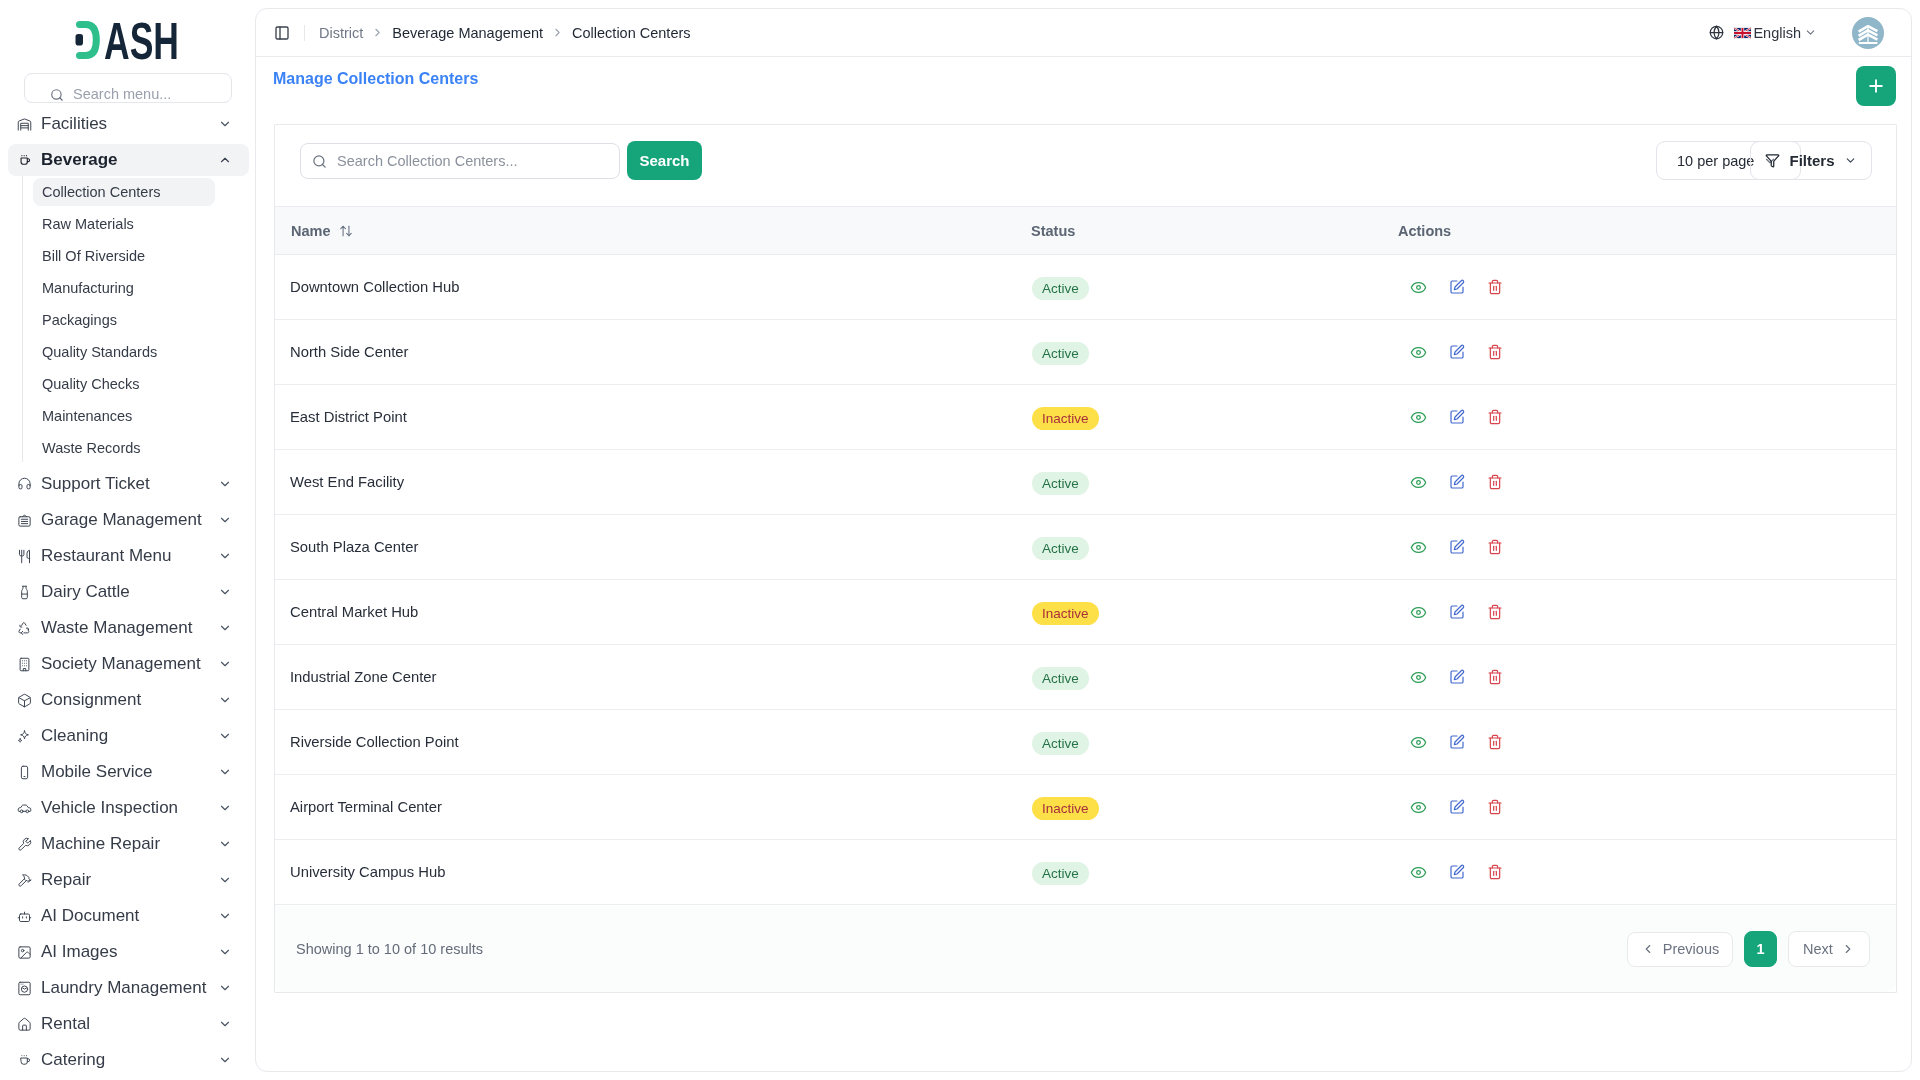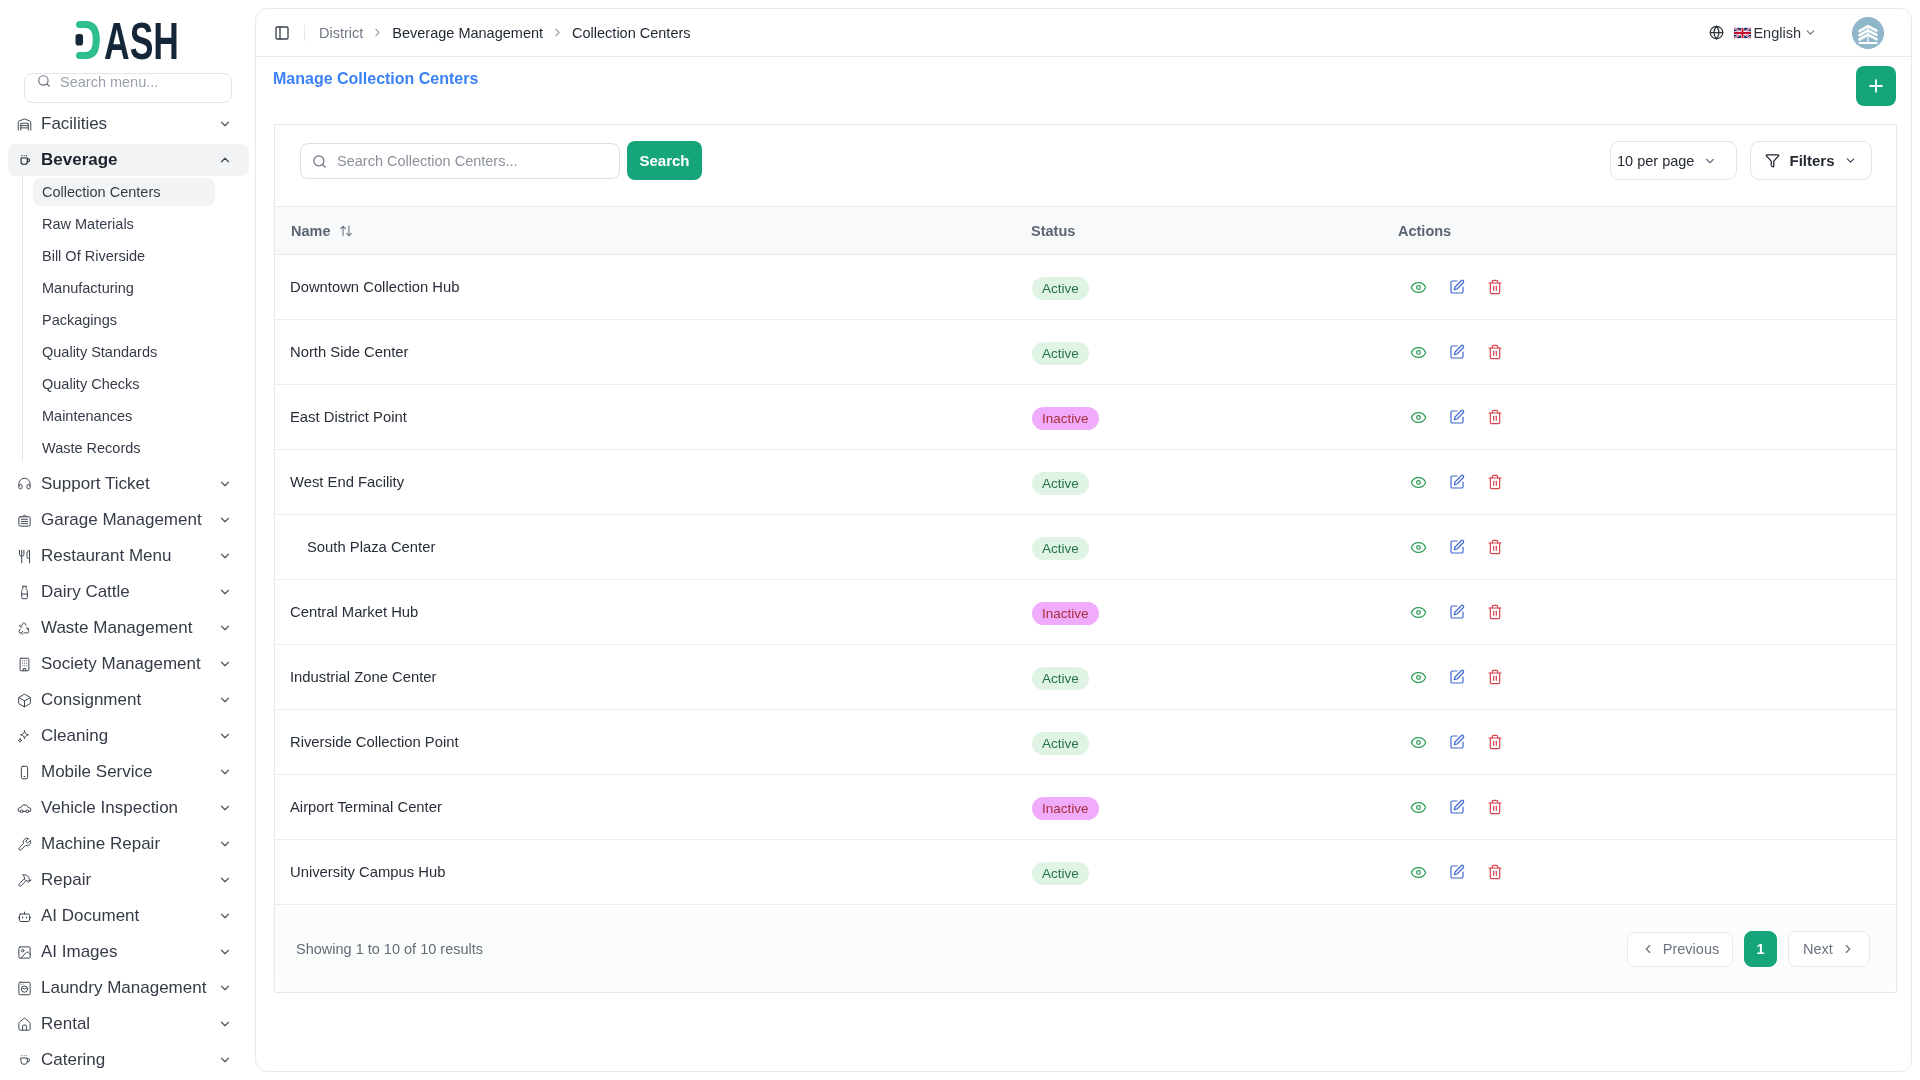--- a/index.html
+++ b/index.html
@@ -1,46 +1,46 @@
 <!DOCTYPE html>
 <html><head><meta charset="utf-8">
 <style>
 *{margin:0;padding:0;box-sizing:border-box}
 html,body{width:1920px;height:1080px;overflow:hidden;background:#fff;font-family:"Liberation Sans",sans-serif;-webkit-font-smoothing:antialiased}
 
 #sidebar{position:absolute;left:0;top:0;width:255px;height:1080px;background:#fff}
-#sbsearch{position:absolute;left:24px;top:73px;width:208px;height:30px;border:1px solid #e4e6ea;border-radius:8px;display:flex;align-items:flex-start;padding-left:12px;color:#9aa1ac;font-size:14.5px}
+#sbsearch{position:absolute;left:24px;top:73px;width:208px;height:30px;border:1px solid #e4e6ea;border-radius:8px;display:flex;align-items:flex-end;padding-left:25px;color:#9aa1ac;font-size:14.5px}
 #sbsearch svg{margin-right:9px}
 .mi{position:absolute;left:8px;width:241px;height:32px;display:flex;align-items:center;border-radius:8px;font-size:17px;color:#353c48}
 .mi .ic{width:15px;height:15px;margin-left:9px;margin-right:9px;display:flex;align-items:center;justify-content:center}
 .mi .lb{flex:1}
 .mi .ch{margin-right:17px;display:flex}
 .mi.active{background:#f2f3f5;font-weight:bold;color:#1c232e}
 .si{position:absolute;left:33px;width:182px;height:28px;display:flex;align-items:center;border-radius:8px;padding-left:9px;font-size:14.5px;color:#353c48}
 .si.active{background:#f2f3f5}
 #treeline{position:absolute;left:22px;top:176px;width:1px;height:286px;background:#e5e7eb}
 
 #panel{position:absolute;left:255px;top:8px;width:1657px;height:1064px;border:1px solid #e7e9ed;border-radius:12px;background:#fff}
 #topbar{position:absolute;left:0;top:0;width:1655px;height:48px;border-bottom:1px solid #e9ebee;display:flex;align-items:center}
 .crumb{font-size:14.5px}
 #pagehead{position:absolute;left:17px;top:61px;font-size:16px;font-weight:bold;color:#3b82f6}
 #addbtn{position:absolute;left:1600px;top:57px;width:40px;height:40px;border-radius:8px;background:#16a57a;display:flex;align-items:center;justify-content:center}
 
 #card{position:absolute;left:18px;top:115px;width:1623px;height:869px;border:1px solid #e7e9ed;border-radius:1px;background:#fff}
 #srchin{position:absolute;left:25px;top:18px;width:320px;height:36px;border:1px solid #dcdfe4;border-radius:8px;display:flex;align-items:center;padding-left:11px;color:#8b919c;font-size:14.5px}
 #srchin svg{margin-right:10px}
 #srchbtn{position:absolute;left:352px;top:16px;width:75px;height:39px;border-radius:8px;background:#16a57a;color:#fff;font-size:15px;font-weight:bold;display:flex;align-items:center;justify-content:center}
-#perpage{position:absolute;left:1335px;top:16px;width:127px;height:39px;border:1px solid #e2e4e9;border-radius:9px;display:flex;align-items:center;padding-left:6px;font-size:14.5px;color:#252b35}
+#perpage{position:absolute;left:1381px;top:16px;width:145px;height:39px;border:1px solid #e2e4e9;border-radius:9px;display:flex;align-items:center;padding-left:20px;font-size:14.5px;color:#252b35}
 #perpage svg{margin-left:9px}
 #filters{position:absolute;left:1475px;top:16px;width:122px;height:39px;border:1px solid #e2e4e9;border-radius:9px;display:flex;align-items:center;justify-content:center;gap:9px;font-size:15px;font-weight:bold;color:#252b35}
 #thead{position:absolute;left:0;top:81px;width:1621px;height:49px;background:#f7f9fa;border-top:1px solid #e9ebee;border-bottom:1px solid #e9ebee;display:flex;align-items:center;font-size:14.5px;font-weight:bold;color:#5b6573}
 .rw{position:absolute;left:0;width:1621px;height:65px;border-bottom:1px solid #ebedf0;display:flex;align-items:center;font-size:14.8px;color:#272e39}
 .badge{display:inline-flex;align-items:center;justify-content:center;height:23px;padding:0 10px;border-radius:12px;font-size:13.5px}
 .badge.on{background:#dff4e4;color:#277349}
-.badge.off{background:#f0abfc;color:#a92f3c}
+.badge.off{background:#fde047;color:#a92f3c}
 .acts{position:absolute;left:1135px;display:flex;gap:22px;align-items:center}
 #cfoot{position:absolute;left:0;top:781px;width:1621px;height:86px;background:#fbfcfc;border-radius:0 0 10px 10px;display:flex;align-items:center}
 .pgbtn{height:35px;border:1px solid #e7e9ed;border-radius:8px;background:#fff;display:flex;align-items:center;justify-content:center;font-size:14.5px;color:#6b7280;gap:8px}
 </style></head>
 <body>
 <div id="sidebar">
   <svg style="position:absolute;left:74px;top:20px" width="108" height="40" viewBox="0 0 108 40">
     <path d="M5.5 4.5H12c7.5 0 10.3 6.5 10.3 15.5S19.5 35.5 12 35.5H5.5" fill="none" stroke="#2fbf8d" stroke-width="7" stroke-linecap="round"></path>
     <rect x="1.5" y="14" width="7.5" height="11.5" rx="2.8" fill="#152638"></rect>
     <text x="30" y="39" font-family="Liberation Sans,sans-serif" font-size="52" font-weight="bold" fill="#152638" textLength="75" lengthAdjust="spacingAndGlyphs">ASH</text>
@@ -541,21 +541,21 @@
           <svg width="16" height="16" viewBox="0 0 24 24" fill="none" stroke="#d8444c" stroke-width="1.8" stroke-linecap="round" stroke-linejoin="round">
             <path d="M3 6h18"></path>
             <path d="M19 6v14a2 2 0 0 1-2 2H7a2 2 0 0 1-2-2V6"></path>
             <path d="M8 6V4a2 2 0 0 1 2-2h4a2 2 0 0 1 2 2v2"></path>
             <path d="M10 11v6"></path>
             <path d="M14 11v6"></path>
           </svg>
         </span>
       </div>
 <div class="rw" style="top:390px">
-        <span style="margin-left:32px">South Plaza Center</span>
+        <span style="margin-left:15px">South Plaza Center</span>
         <span style="position:absolute;left:757px;display:flex;padding-top:2px">
           <span class="badge on">Active</span>
         </span>
         <span class="acts">
           <svg width="17" height="17" viewBox="0 0 24 24" fill="none" stroke="#2e9e57" stroke-width="1.8" stroke-linecap="round" stroke-linejoin="round">
             <path d="M2.062 12.348a1 1 0 0 1 0-.696 10.75 10.75 0 0 1 19.876 0 1 1 0 0 1 0 .696 10.75 10.75 0 0 1-19.876 0"></path>
             <circle cx="12" cy="12" r="2.6"></circle>
           </svg>
           <svg width="16" height="16" viewBox="0 0 24 24" fill="none" stroke="#4169cf" stroke-width="1.8" stroke-linecap="round" stroke-linejoin="round">
             <path d="M12 3H5a2 2 0 0 0-2 2v14a2 2 0 0 0 2 2h14a2 2 0 0 0 2-2v-7"></path>

